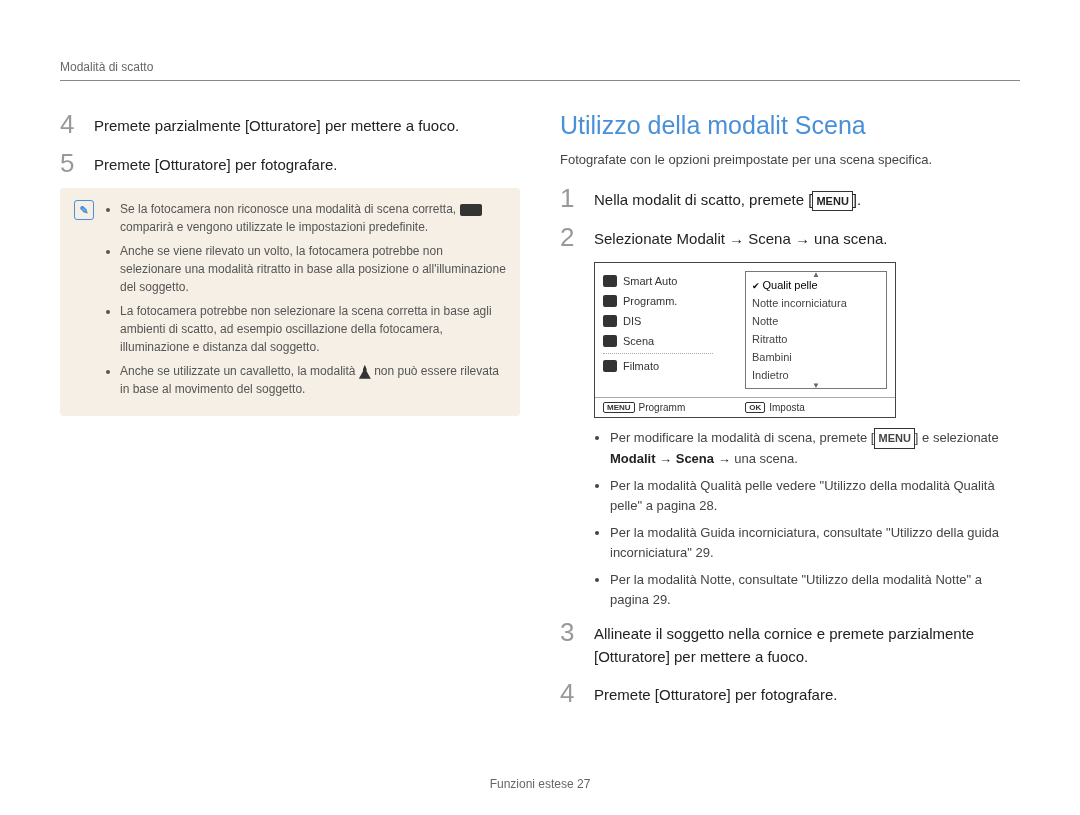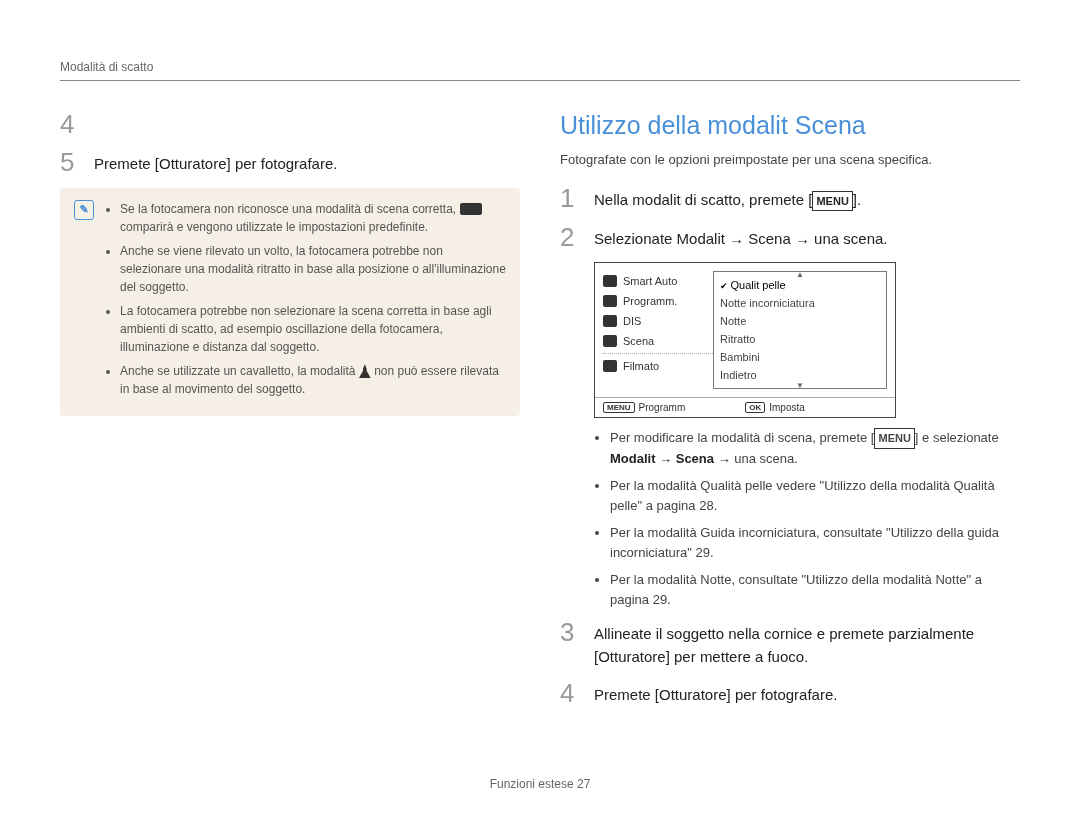--- a/index.html
+++ b/index.html
@@ -125,20 +125,21 @@
   .lcd {
     border: 1px solid #444;
     width: 300px;
     margin: 6px 0 10px 34px;
     font-size: 11px;
     position: relative;
   }
   .lcd-body {
     display: flex;
     padding: 8px;
+    gap: 32px;
   }
   .lcd-left {
     width: 110px;
   }
   .lcd-right {
     flex: 1;
     border: 1px solid #777;
     padding: 4px 6px;
     position: relative;
   }
@@ -226,20 +227,21 @@
 <body>
 
 <div class="page">
   <div class="header">Modalità di scatto</div>
 
   <div class="columns">
 
     <div class="col">
       <div class="step">
         <div class="step-num">4</div>
+        <div class="step-text">Premete parzialmente [Otturatore] per mettere a fuoco.</div>
       </div>
       <div class="step">
         <div class="step-num">5</div>
         <div class="step-text">Premete [Otturatore] per fotografare.</div>
       </div>
 
       <div class="note-box">
         <div class="note-icon">✎</div>
         <ul class="note-list">
           <li>

